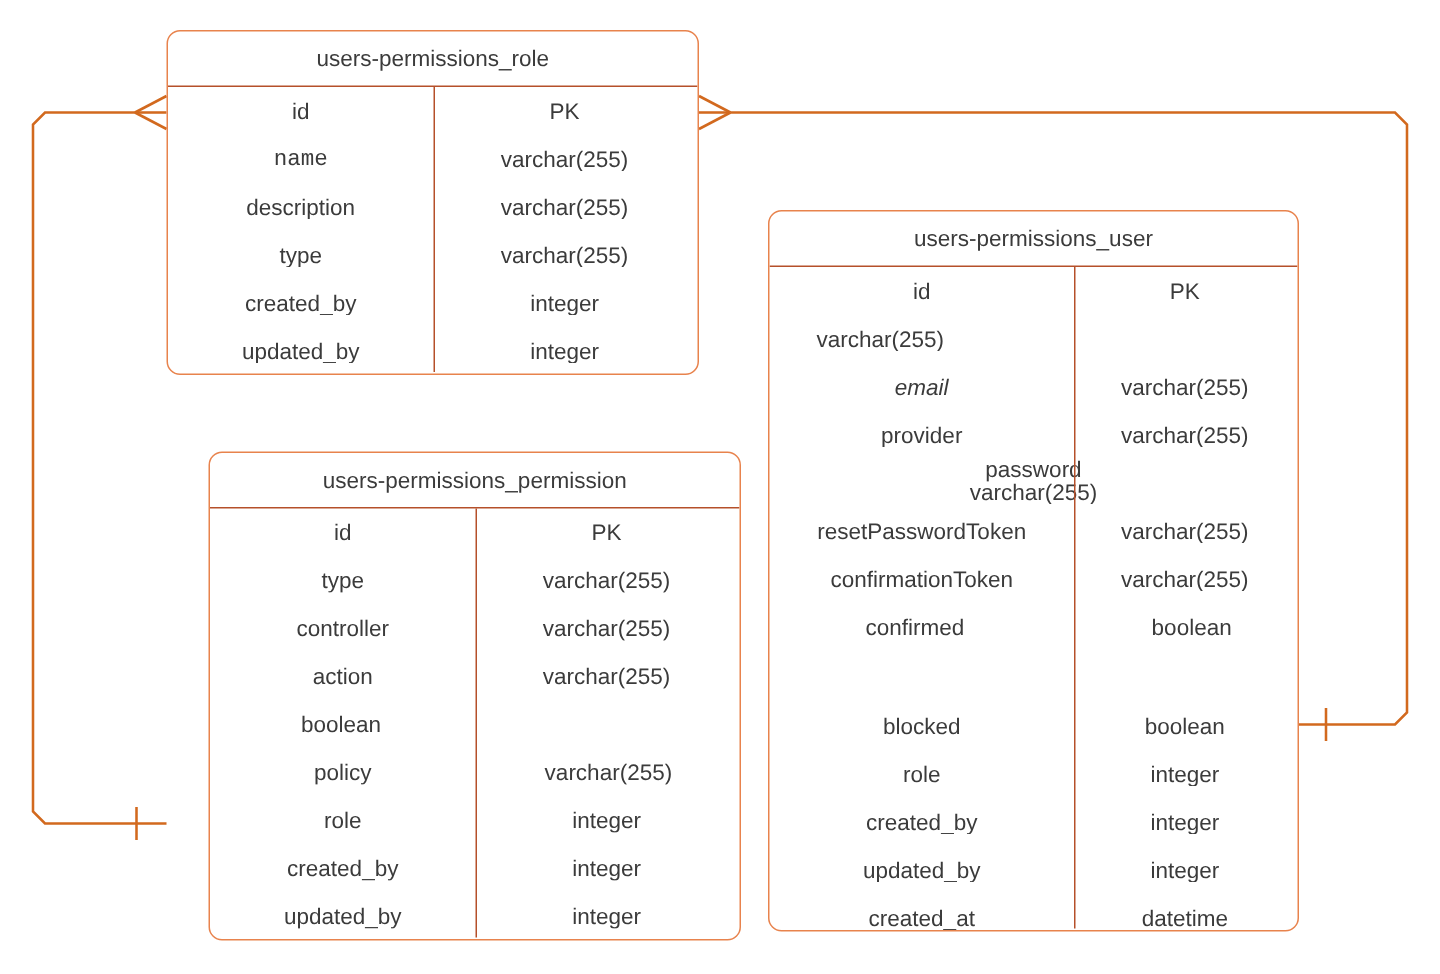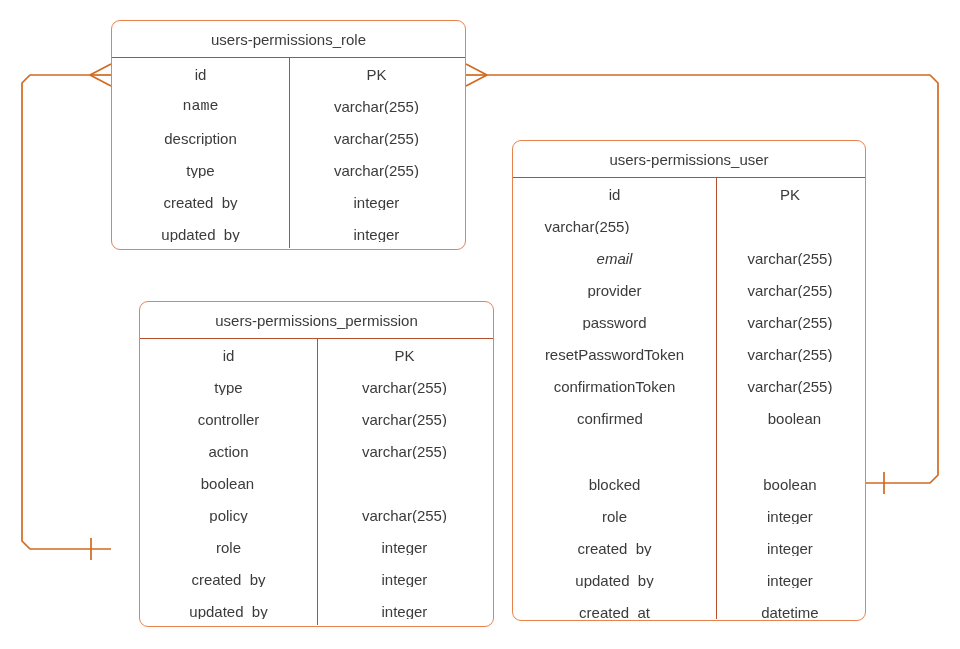--- a/index.html
+++ b/index.html
@@ -141,21 +141,21 @@
             <div class="field-name" style="width: 177px;">controller</div>
             <div class="field-type" style="width: 174.8px;">varchar(255)</div>
           </div>
           <div class="field-row" style="height: 32px;">
             <div class="field-name" style="width: 177px;">action</div>
             <div class="field-type" style="width: 174.8px;">varchar(255)</div>
           </div>
           <div class="field-row" style="height: 32px;">
             <div class="field-type" style="width: 174.8px;">boolean</div>
           </div>
-          <div class="field-row" style="height: 32px;">
+          <div class="field-row" style="height: 32px; justify-content: space-between;">
             <div class="field-name" style="width: 177px;">policy</div>
             <div class="field-type" style="width: 174.8px;">varchar(255)</div>
           </div>
           <div class="field-row" style="height: 32px;">
             <div class="field-name" style="width: 177px;">role</div>
             <div class="field-type" style="width: 174.8px;">integer</div>
           </div>
           <div class="field-row" style="height: 32px;">
             <div class="field-name" style="width: 177px;">created_by</div>
             <div class="field-type" style="width: 174.8px;">integer</div>
@@ -178,21 +178,21 @@
             <div class="field-type" style="width: 147.8px;">varchar(255)</div>
           </div>
           <div class="field-row" style="height: 32px;">
             <div class="field-name" style="width: 203px; font-style: italic;">email</div>
             <div class="field-type" style="width: 147.8px;">varchar(255)</div>
           </div>
           <div class="field-row" style="height: 32px;">
             <div class="field-name" style="width: 203px;">provider</div>
             <div class="field-type" style="width: 147.8px;">varchar(255)</div>
           </div>
-          <div class="field-row" style="height: 32px;">
+          <div class="field-row" style="height: 32px; flex-direction: column;">
             <div class="field-name" style="width: 203px;">password</div>
             <div class="field-type" style="width: 147.8px;">varchar(255)</div>
           </div>
           <div class="field-row" style="height: 32px;">
             <div class="field-name" style="width: 203px;">resetPasswordToken</div>
             <div class="field-type" style="width: 147.8px;">varchar(255)</div>
           </div>
           <div class="field-row" style="height: 32px;">
             <div class="field-name" style="width: 203px;">confirmationToken</div>
             <div class="field-type" style="width: 147.8px;">varchar(255)</div>

